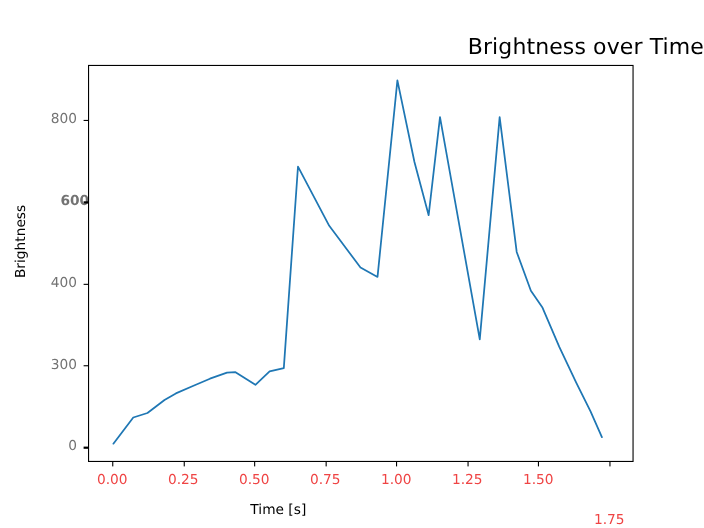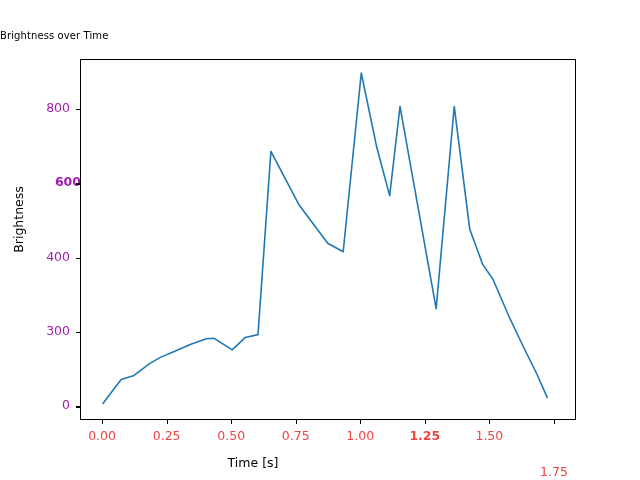--- a/index.html
+++ b/index.html
@@ -7,37 +7,37 @@
   body{
     width:640px;height:480px;
     background:#ffffff;
     font-family:"DejaVu Sans","Liberation Sans",sans-serif;
     overflow:hidden;
   }
   #figure{position:relative;width:640px;height:480px;background:#ffffff;}
 
   #chart-title{
     position:absolute;left:0;top:30px;width:640px;
-    text-align:left;font-size:10px;color:#000;
+    text-align:right;font-size:20px;color:#000;
     letter-spacing:.1px;
   }
 
   
   #axes{
     position:absolute;left:80px;top:59px;
     width:496px;height:361px;
     border:1.1px solid #000000;
     box-sizing:border-box;
     background:transparent;
   }
   #plot-svg{position:absolute;left:0;top:0;width:496px;height:361px;display:block;}
 
   .ytick-label{
     position:absolute;text-align:right;width:60px;
-    font-size:12.5px;color:#a21caf;line-height:1;
+    font-size:12.5px;color:#737373;line-height:1;
   }
   .ytick-mark{position:absolute;width:4px;height:1.1px;background:#000;left:76px;}
 
   .xtick-label{
     position:absolute;text-align:center;width:60px;
     font-size:12.5px;color:#ef4444;line-height:1;
   }
   .xtick-mark{position:absolute;height:4px;width:1.1px;background:#000;top:420px;}
 
   #xlabel{
@@ -70,21 +70,21 @@
       <div class="ytick-mark" style="top: 257.801px;"></div>
       <div class="ytick-mark" style="top: 183.483px;"></div>
       <div class="ytick-mark" style="top: 109.165px;"></div>
     </div>
   <div id="x-tick-labels">
       <div class="xtick-label" style="left: 72.076px; top: 430px;">0.00</div>
       <div class="xtick-label" style="left: 136.626px; top: 430px;">0.25</div>
       <div class="xtick-label" style="left: 201.175px; top: 430px;">0.50</div>
       <div class="xtick-label" style="left: 265.725px; top: 430px;">0.75</div>
       <div class="xtick-label" style="left: 330.275px; top: 430px;">1.00</div>
-      <div class="xtick-label" style="left: 394.825px; top: 430px; font-weight: bold;">1.25</div>
+      <div class="xtick-label" style="left: 394.825px; top: 430px;">1.25</div>
       <div class="xtick-label" style="left: 459.374px; top: 430px;">1.50</div>
       <div class="xtick-label" style="left: 523.924px; top: 430px; margin-top: 36px;">1.75</div>
     </div>
   <div id="x-tick-marks">
       <div class="xtick-mark" style="left: 102.076px;"></div>
       <div class="xtick-mark" style="left: 166.626px;"></div>
       <div class="xtick-mark" style="left: 231.175px;"></div>
       <div class="xtick-mark" style="left: 295.725px;"></div>
       <div class="xtick-mark" style="left: 360.275px;"></div>
       <div class="xtick-mark" style="left: 424.825px;"></div>

